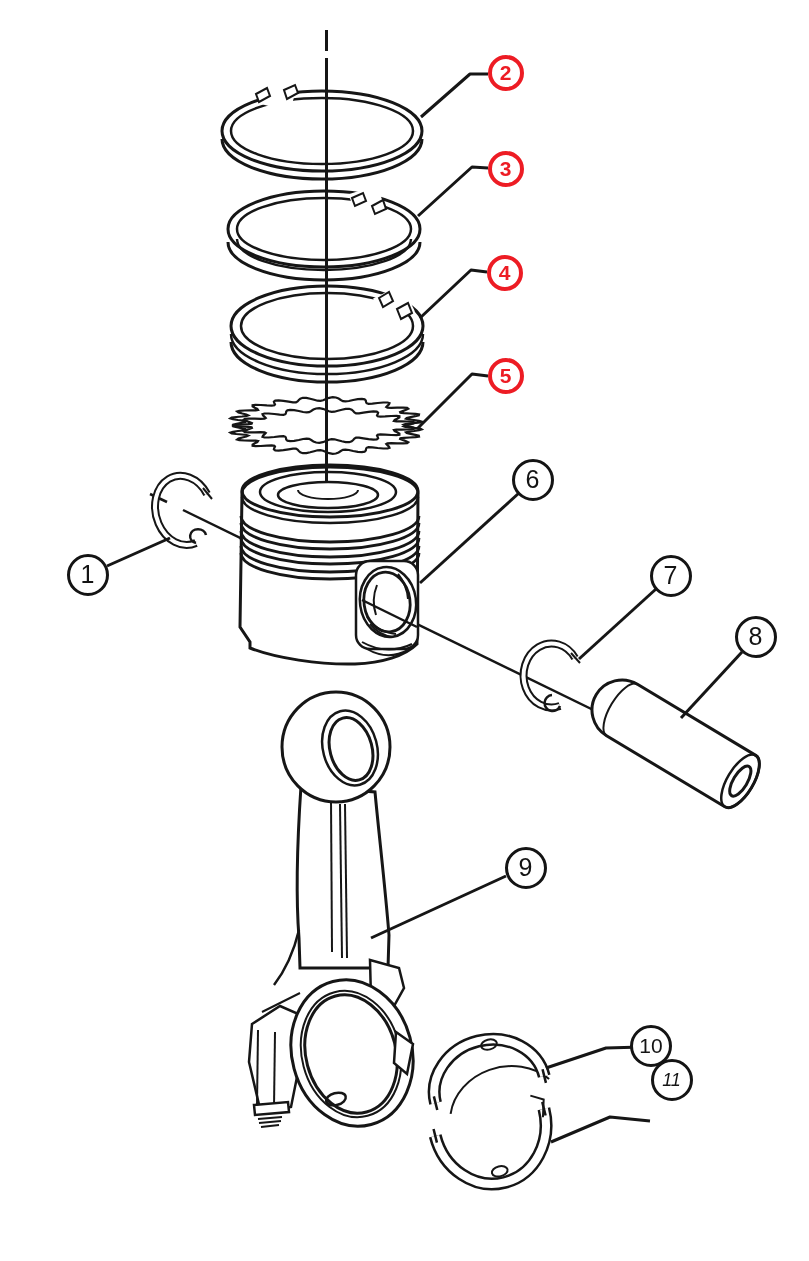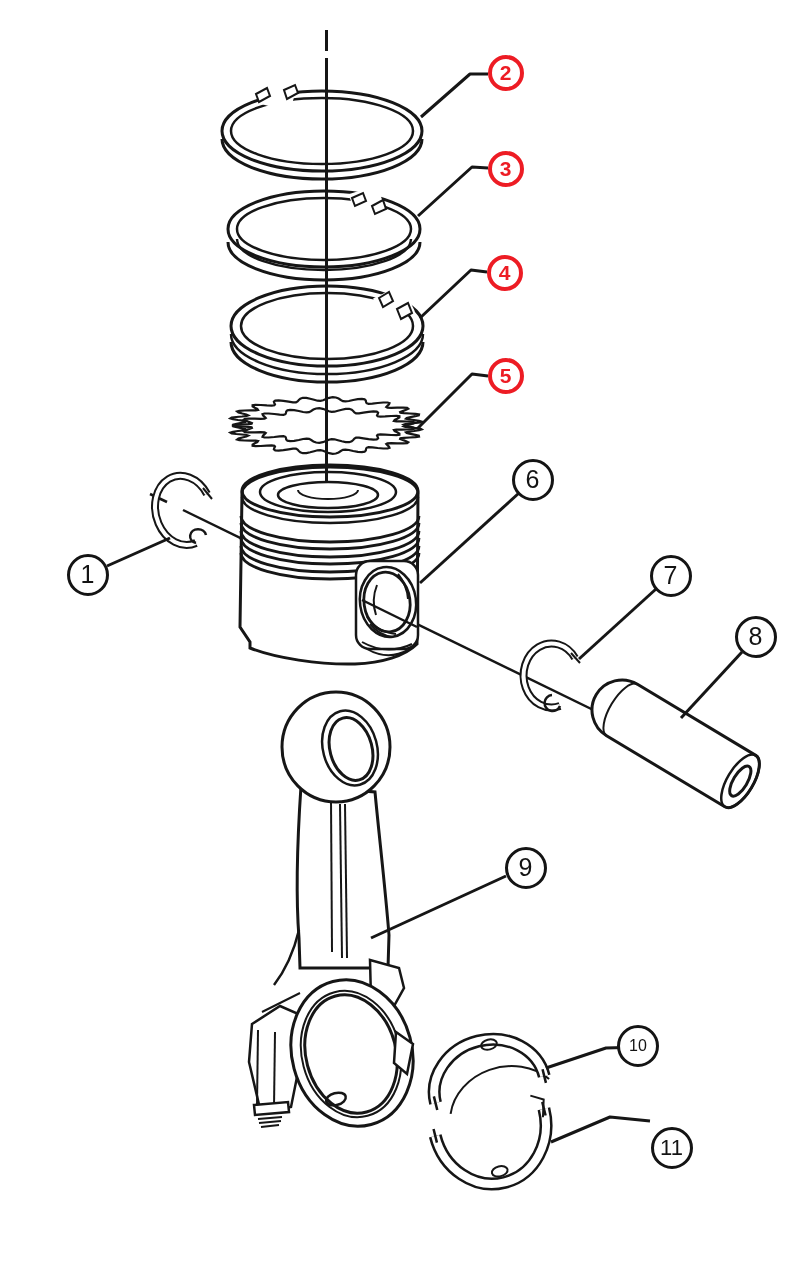--- a/index.html
+++ b/index.html
@@ -191,16 +191,16 @@
 
 <div class="callout black" style="left:66.5px;  top:553.5px;">1</div>
 <div class="callout red" style="left:487.5px; top:54.5px;">2</div>
 <div class="callout red" style="left:487.5px; top:150.5px;">3</div>
 <div class="callout red" style="left:486.5px; top:254.5px;">4</div>
 <div class="callout red" style="left:487.5px; top:357.5px;">5</div>
 <div class="callout black" style="left:511.5px; top:458.5px;">6</div>
 <div class="callout black" style="left:649.5px; top:554.5px;">7</div>
 <div class="callout black" style="left:734.5px; top:615.5px;">8</div>
 <div class="callout black" style="left:504.5px; top:846.5px;">9</div>
-<div class="callout black" style="left:617px; top:1024.5px; font-size:16px;">10</div>
-<div class="callout black" style="left:650.5px; top:1127px; font-size:22px;">11</div>
+<div class="callout black" style="left:630px; top:1024.5px; font-size:21px;">10</div>
+<div class="callout black" style="left:650.5px; top:1059px; font-size:18px;font-style:italic;">11</div>
 
 </div>
 
 </body></html>

